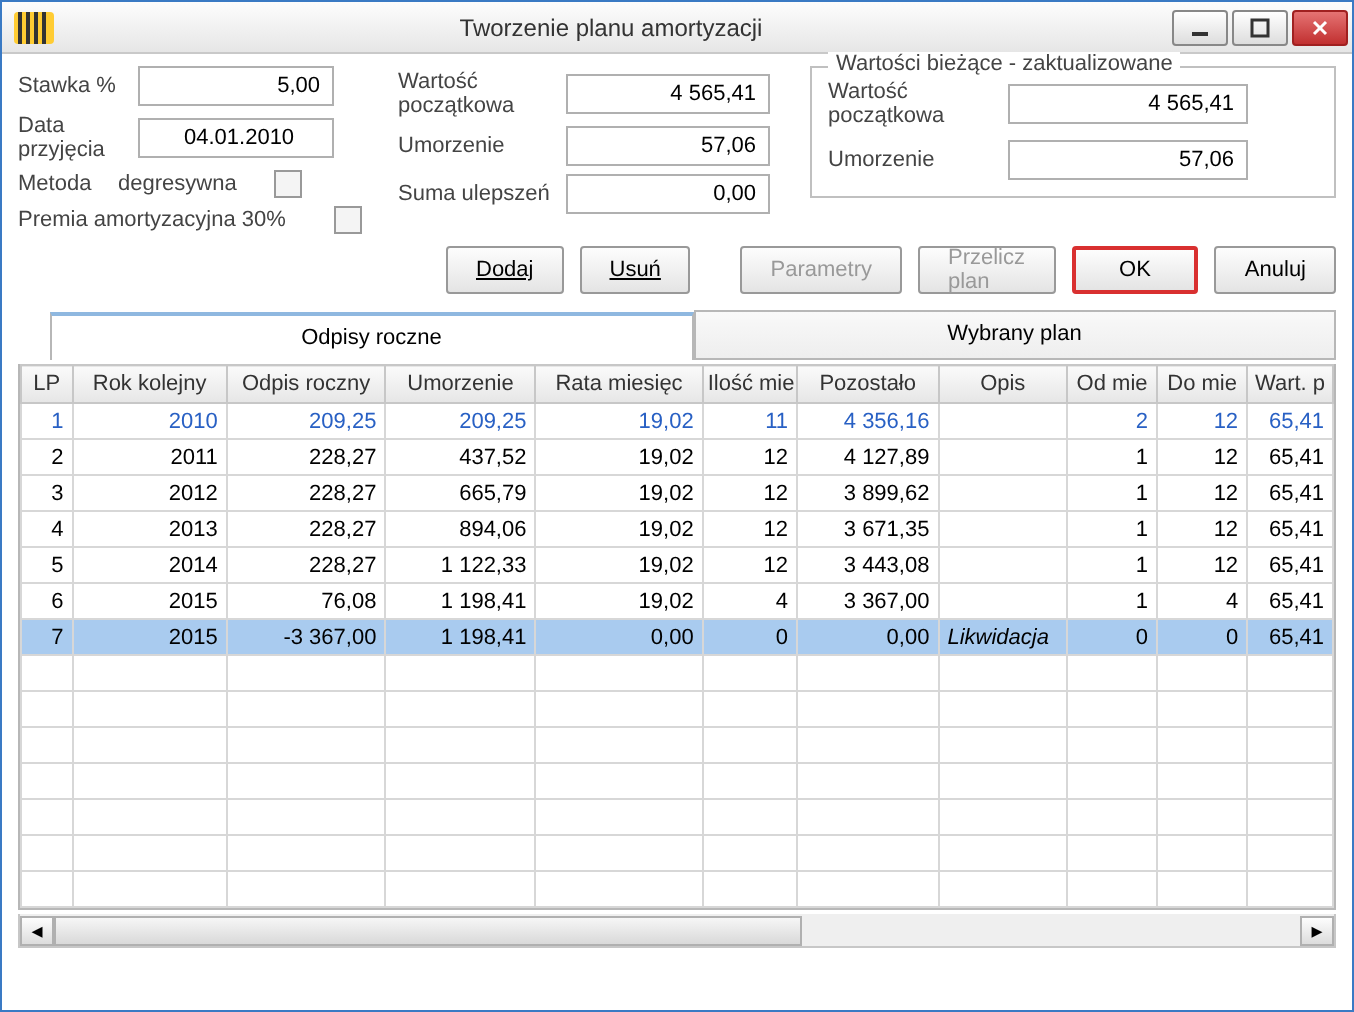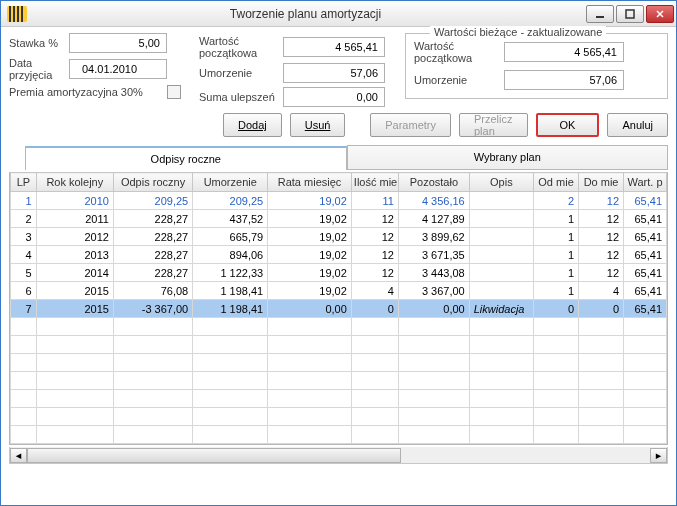--- a/index.html
+++ b/index.html
@@ -21,21 +21,21 @@
   .field-row { display: flex; align-items: center; }
   .lbl { color: #444; }
   .left-col .lbl { width: 60px; }
   .mid-col .lbl { width: 84px; }
   .val-box { border: 1px solid #b0b0b0; background: #fff; height: 20px; padding: 2px 6px 2px 2px; text-align: right; display: flex; align-items: center; justify-content: flex-end; }
   .left-col .val-box { width: 98px; }
   .mid-col .val-box { width: 102px; }
   .chk { width: 14px; height: 14px; border: 1px solid #999; background: #f4f4f4; margin-left: 8px; }
 
   .fieldset { border: 1px solid #c0c0c0; padding: 6px 8px 8px 8px; position: relative; margin-left: 6px; }
-  .fieldset .legend { position: absolute; top: -8px; left: 24px; background: #fff; padding: 0 4px; color: #444; }
+  .fieldset .legend { position: absolute; top: -8px; left: 8px; background: #fff; padding: 0 4px; color: #444; }
   .fieldset .field-row .lbl { width: 90px; }
   .fieldset .val-box { width: 120px; }
 
   .btn-row { display: flex; gap: 8px; align-items: flex-start; padding: 4px 0 6px 214px; }
   .btn { height: 24px; padding: 0 14px; border: 1px solid #999; background: linear-gradient(#fdfdfd,#e4e4e4); border-radius: 2px; cursor: pointer; display: flex; align-items: center; }
   .btn.disabled { color: #999; }
   .btn.ok { border: 2px solid #d93030; padding: 0 22px; }
 
   .tabs { display: flex; border-bottom: 1px solid #b7b7b7; margin-left: 16px; }
   .tab { flex: 1; text-align: center; padding: 5px 0; border: 1px solid #b7b7b7; border-bottom: none; background: linear-gradient(#f9f9f9,#eee); cursor: pointer; }
@@ -91,21 +91,26 @@
 
   <div class="content">
     <div class="top-area">
       <div class="left-col">
         <div class="field-row">
           <div class="lbl">Stawka %</div>
           <div class="val-box">5,00</div>
         </div>
         <div class="field-row">
           <div class="lbl">Data przyjęcia</div>
-          <div class="val-box" style="text-align:left;justify-content:flex-start;padding-left:12px">04.01.2010</div>
+          <div class="val-box" style="text-align:left;justify-content:flex-start;padding-left:22px">04.01.2010</div>
+        </div>
+        <div class="field-row">
+          <div class="lbl" style="width:50px">Metoda</div>
+          <div class="lbl" style="width:70px">degresywna</div>
+          <div class="chk"></div>
         </div>
         <div class="field-row">
           <div class="lbl" style="width:150px">Premia amortyzacyjna 30%</div>
           <div class="chk"></div>
         </div>
       </div>
 
       <div class="mid-col">
         <div class="field-row">
           <div class="lbl">Wartość początkowa</div>

